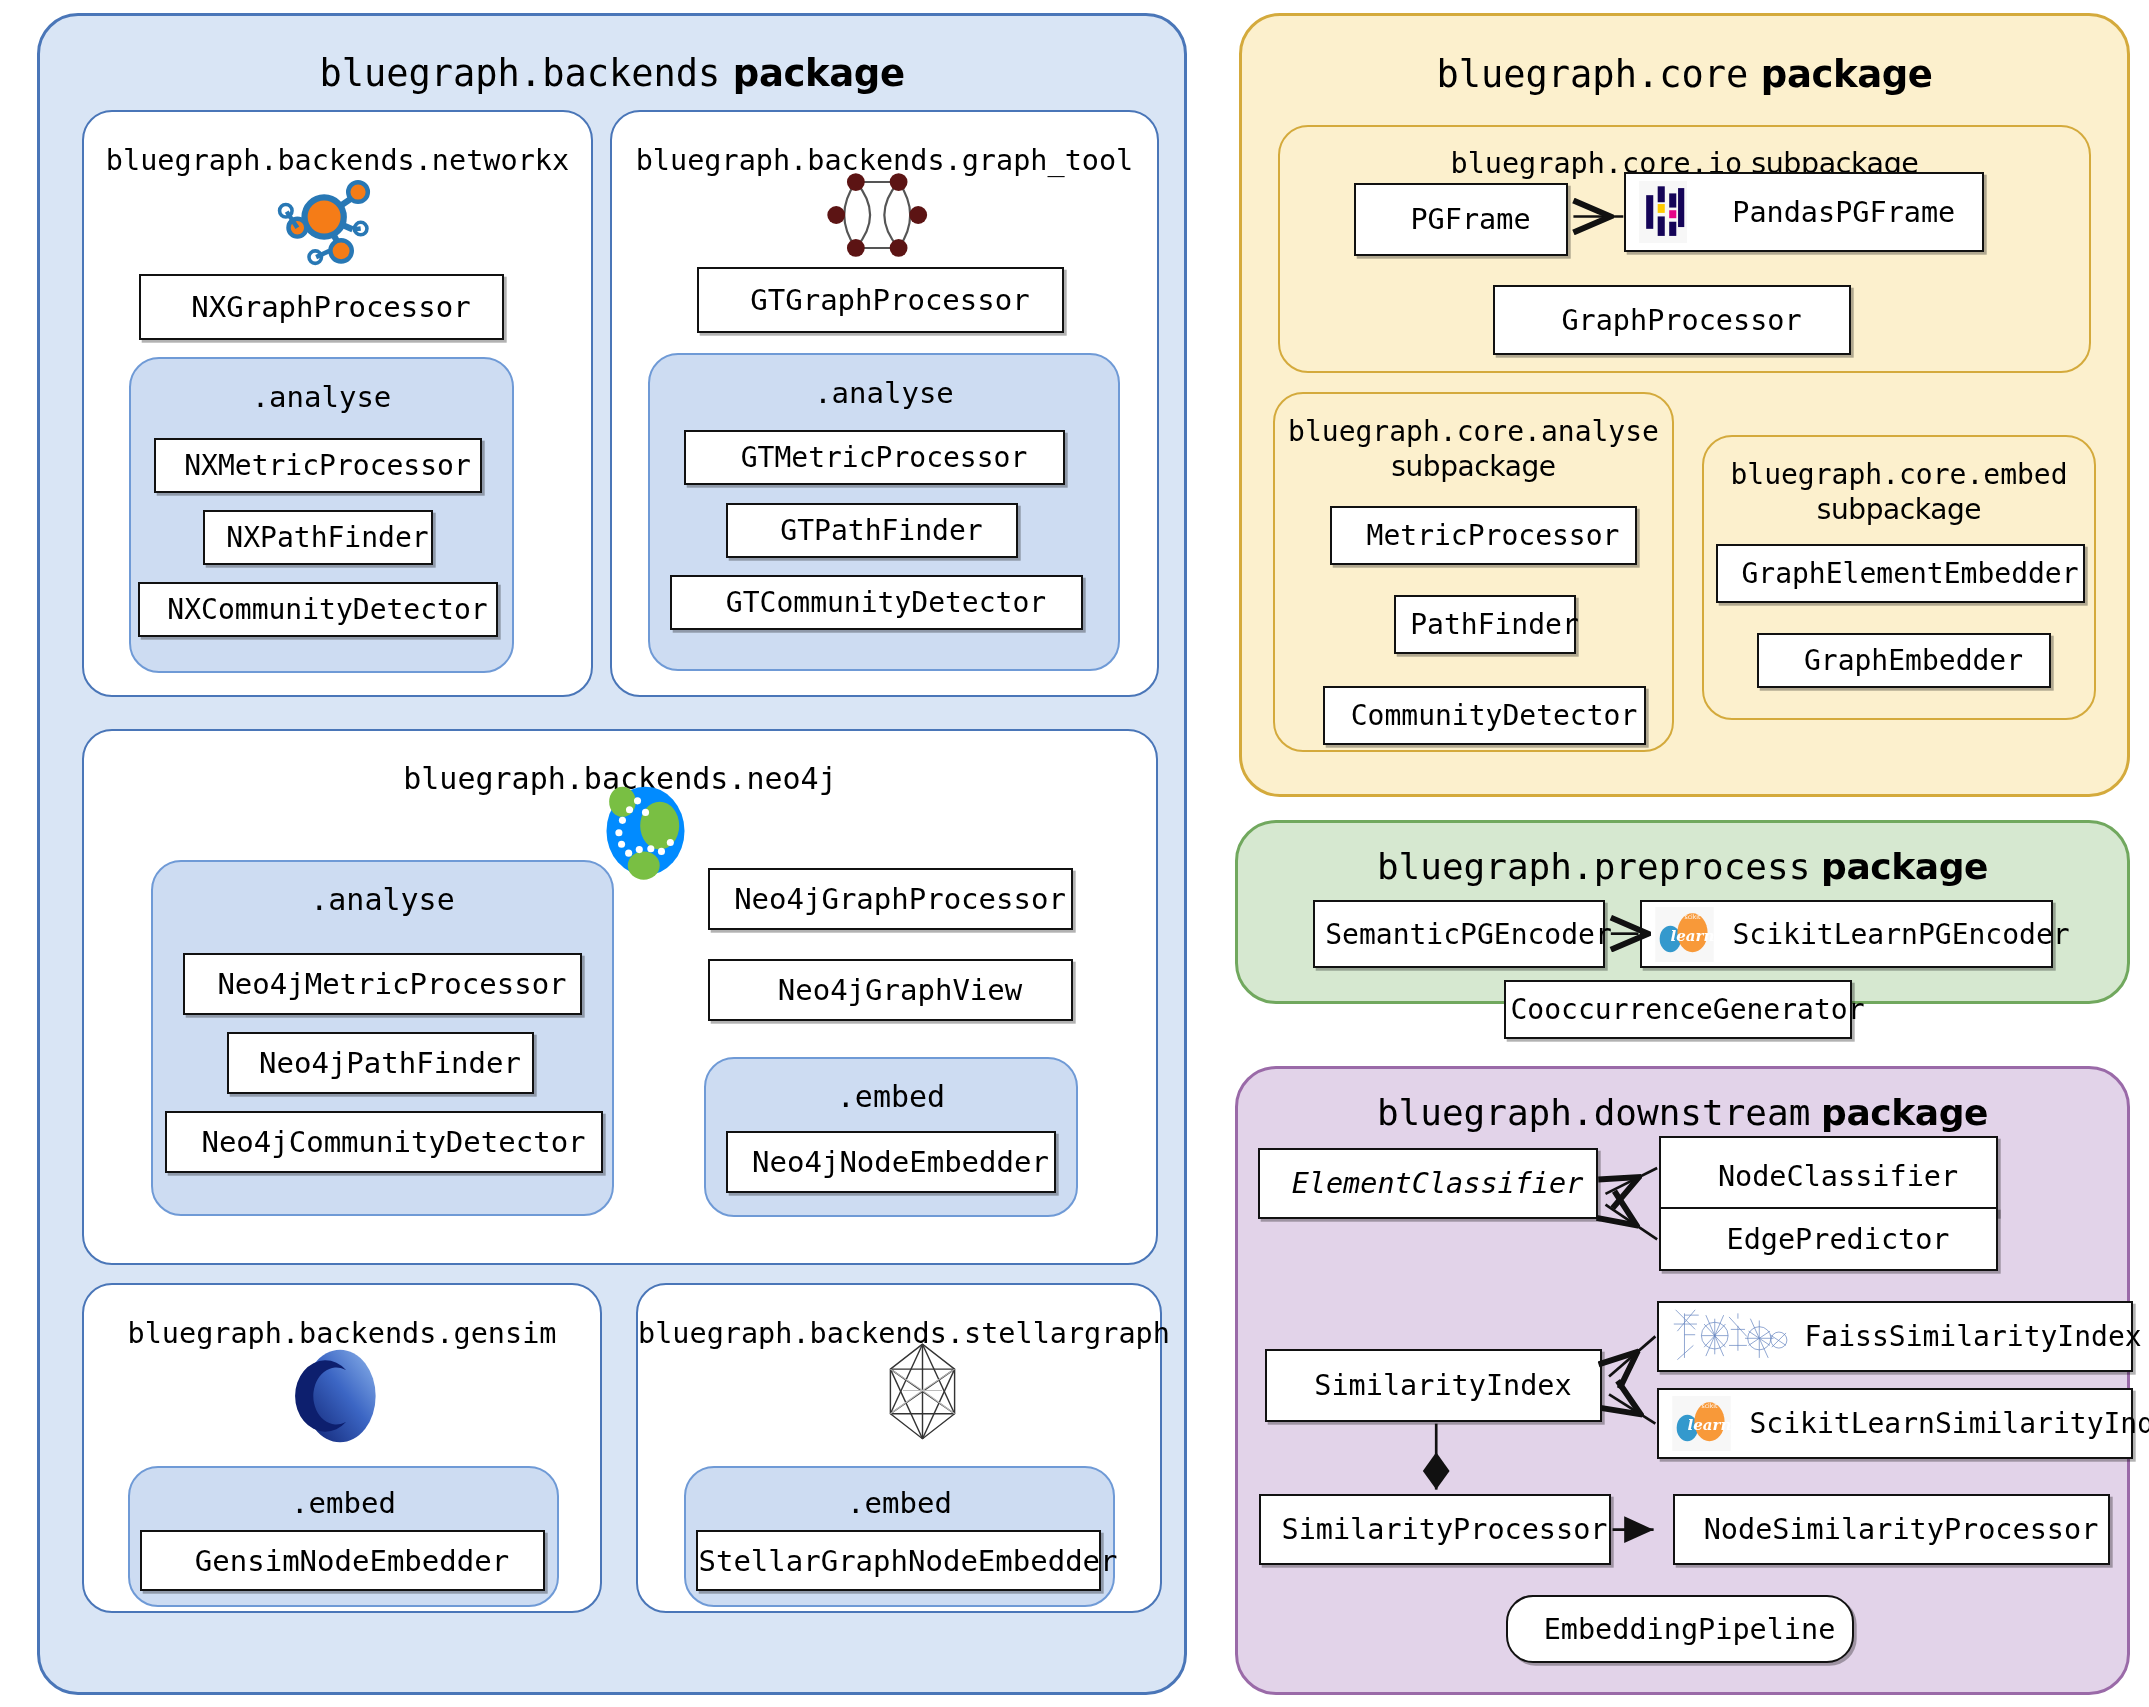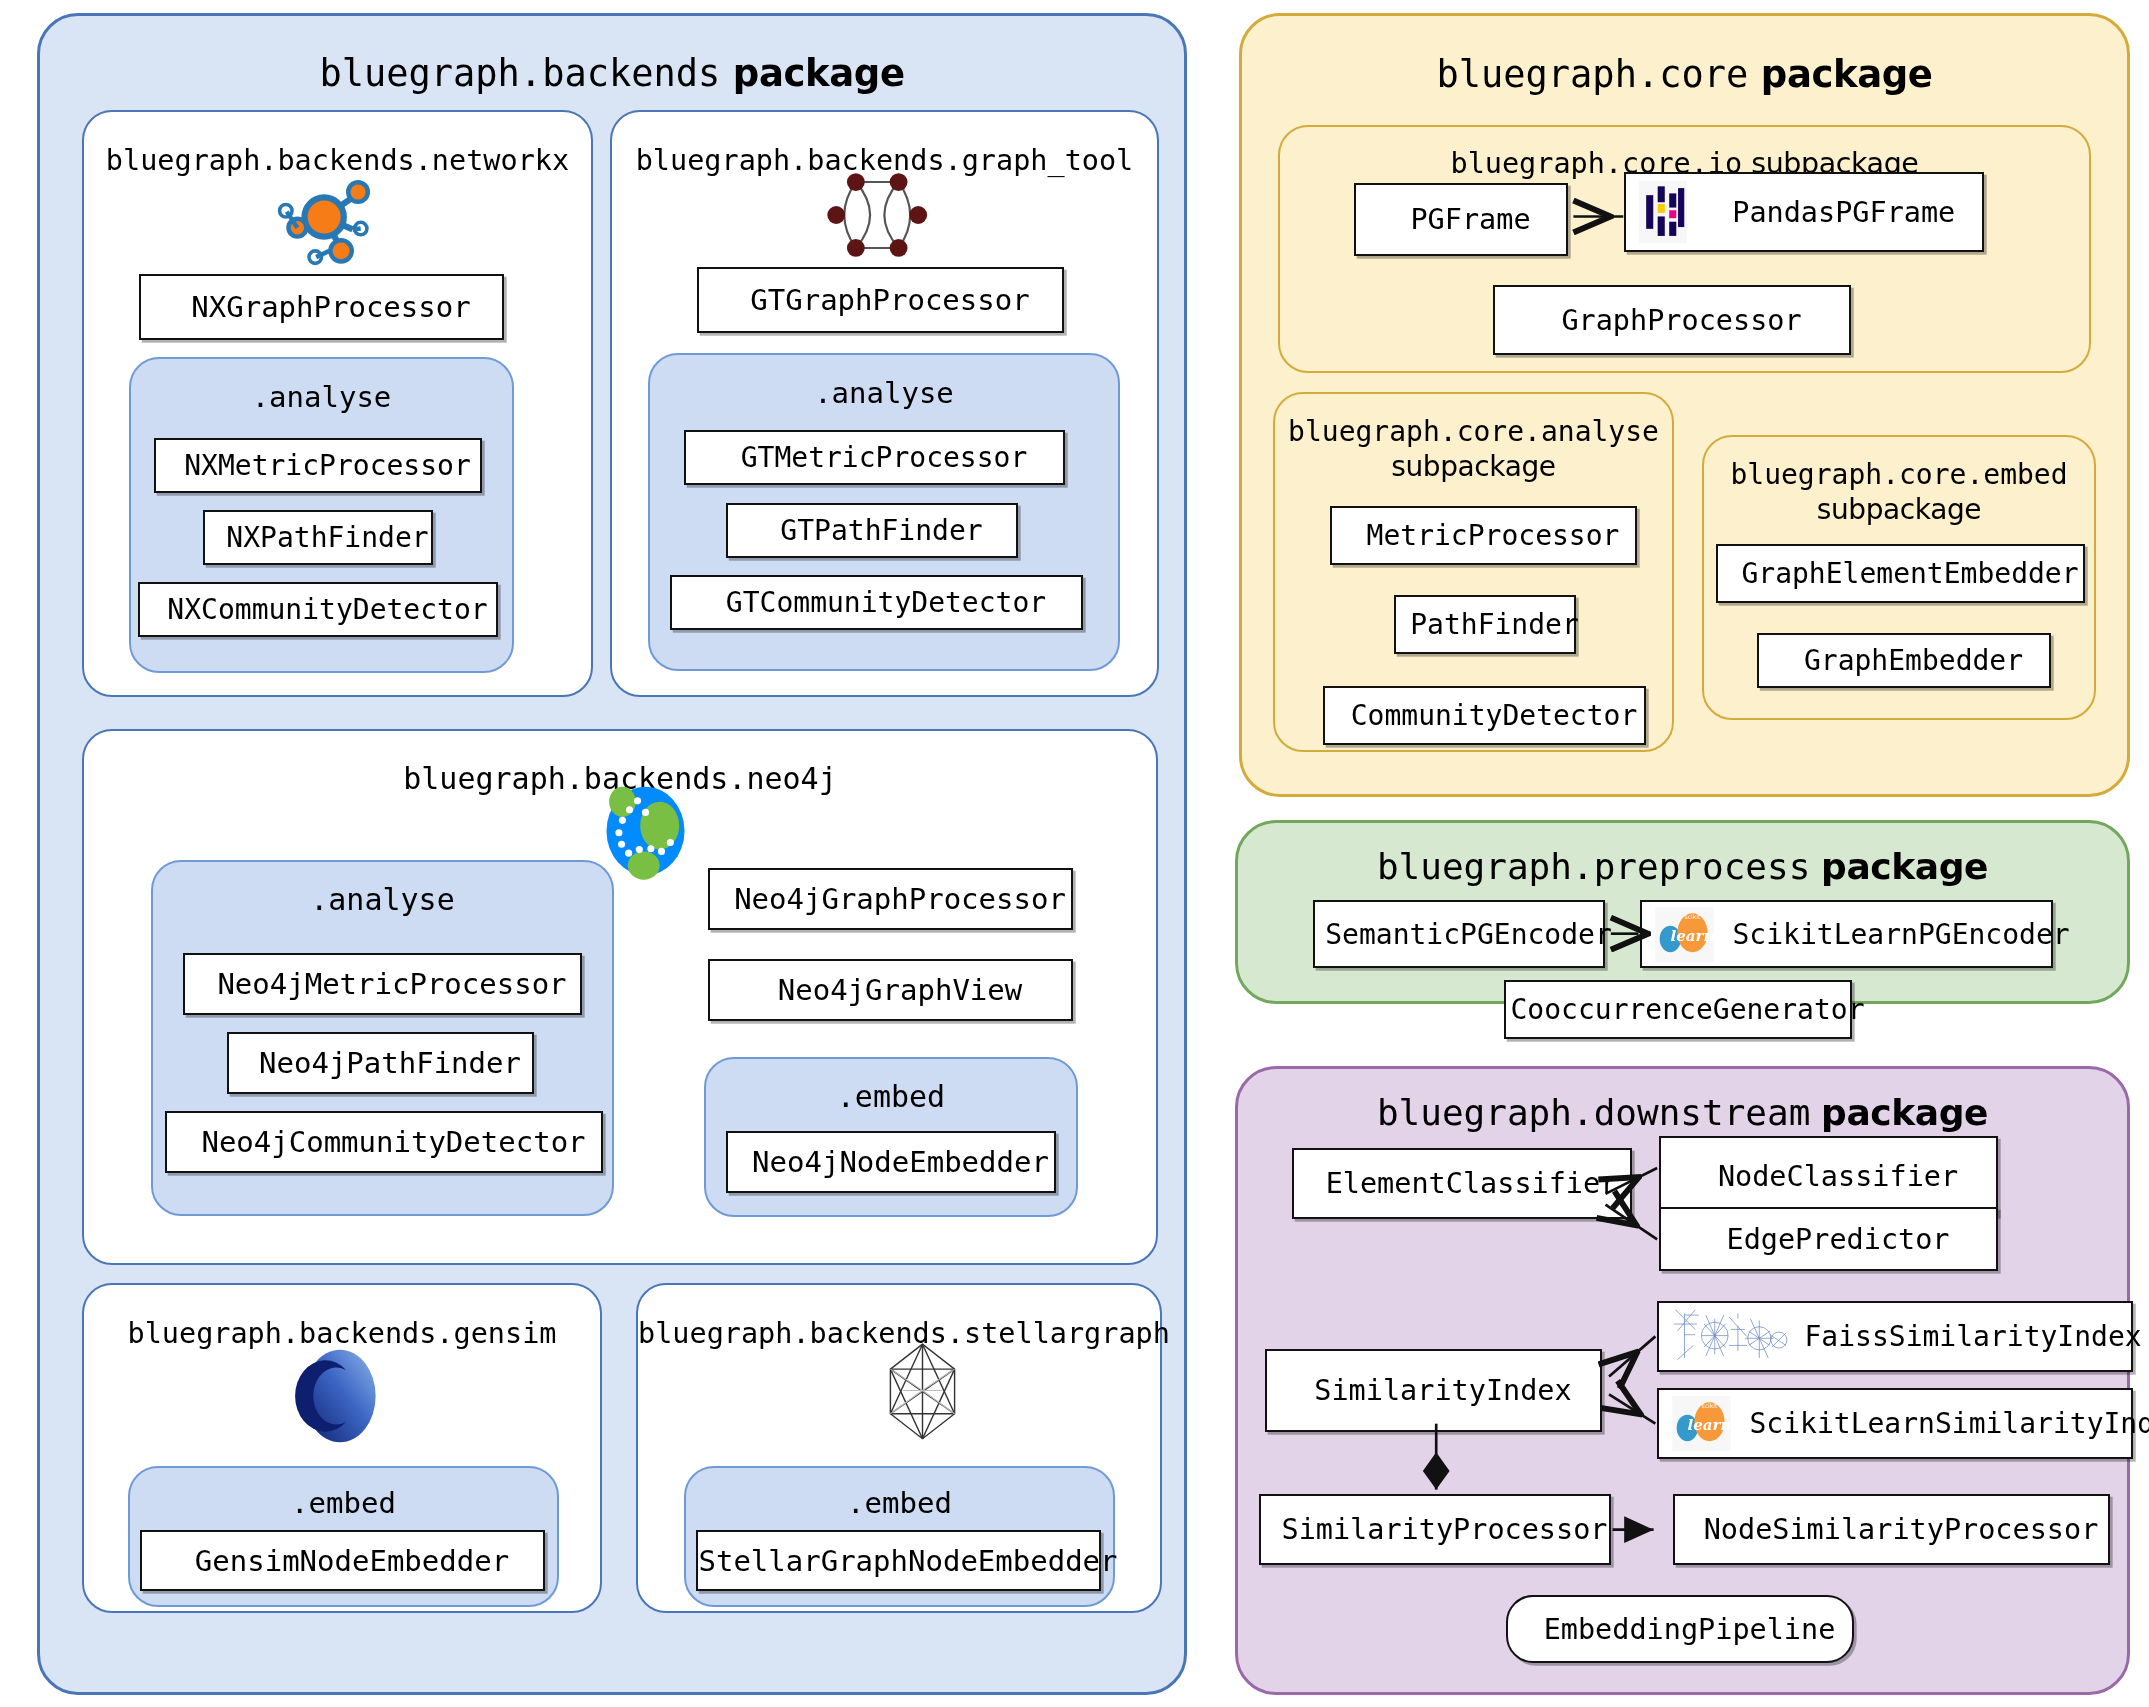--- a/index.html
+++ b/index.html
@@ -313,30 +313,30 @@
 </div>
 <div class="cls" style="left:1504px;top:980px;width:348px;height:59px;font-size:28px;">
   <span class="lbl">CooccurrenceGenerator</span>
 </div>
 
 <div class="pkg" style="left:1235px;top:1066px;width:895px;height:629px;background:#e2d3e9;border:3.6px solid #9a6aa8;">
   <div class="pkg-title" style="top:23px;font-size:36px;">
     <span>bluegraph.downstream</span><span style="display:inline-block;width:10.7px;"></span><span class="bold">package</span>
   </div>
 </div>
-<div class="cls" style="left:1292px;top:1148px;width:340px;height:71px;font-size:28.5px;">
+<div class="cls" style="left:1258px;top:1148px;width:340px;height:71px;font-size:28.5px;font-style:italic;">
   <span class="lbl">ElementClassifier</span>
 </div>
 <div class="cls" style="left:1659px;top:1136px;width:339px;height:80px;font-size:28.5px;">
   <span class="lbl">NodeClassifier</span>
 </div>
 <div class="cls" style="left:1659px;top:1207px;width:339px;height:64px;font-size:28.5px;">
   <span class="lbl">EdgePredictor</span>
 </div>
-<div class="cls" style="left:1265px;top:1349px;width:337px;height:83px;font-size:28.5px;">
+<div class="cls" style="left:1265px;top:1349px;width:337px;height:73px;font-size:28.5px;">
   <span class="lbl">SimilarityIndex</span>
 </div>
 <div class="cls withlogo" style="left:1657px;top:1301px;width:476px;height:71px;font-size:28px;">
   <span class="icon-wrap" style="position:relative;width:114px;height:61px;display:inline-block;">
     <svg width="114" height="61" viewBox="0 0 128 68">
       <rect x="0" y="0" width="128" height="68" fill="#ffffff"></rect>
       <g stroke="#4a6fb5" stroke-width="0.8" opacity="0.85">
         <g>
           <line x1="14" y1="8" x2="14" y2="58"></line>
             <line x1="14" y1="10" x2="30" y2="10"></line>

